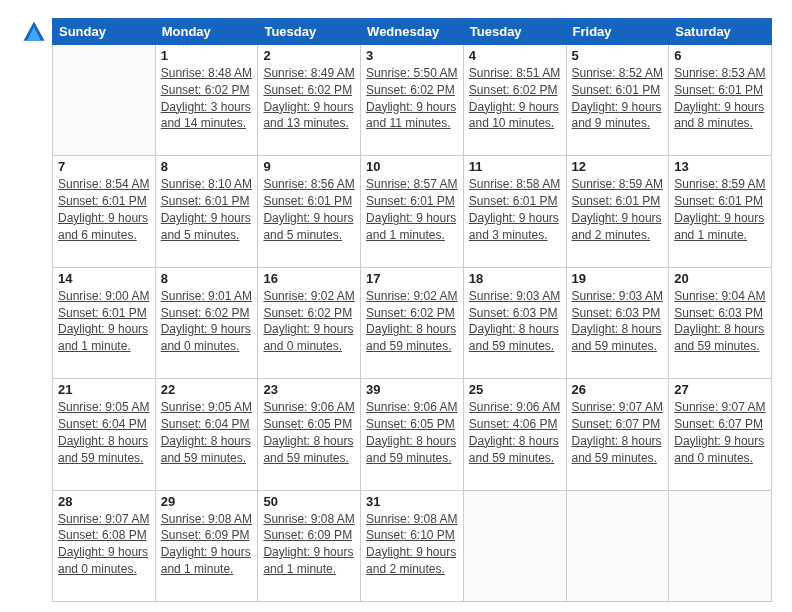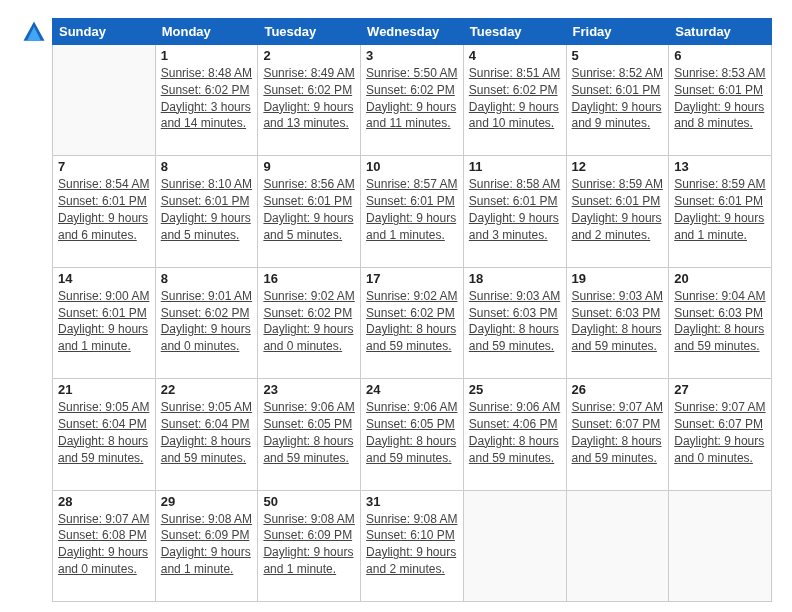--- a/index.html
+++ b/index.html
@@ -312,21 +312,21 @@
       </td>
           <td>
         <span class="day-number">23</span>
         <div class="day-info">
           <span>Sunrise: 9:06 AM</span><br>
           <span>Sunset: 6:05 PM</span><br>
           <span>Daylight: 8 hours and 59 minutes.</span>
         </div>
       </td>
           <td>
-        <span class="day-number">24</span>
+        <span class="day-number">39</span>
         <div class="day-info">
           <span>Sunrise: 9:06 AM</span><br>
           <span>Sunset: 6:05 PM</span><br>
           <span>Daylight: 8 hours and 59 minutes.</span>
         </div>
       </td>
           <td>
         <span class="day-number">25</span>
         <div class="day-info">
           <span>Sunrise: 9:06 AM</span><br>

